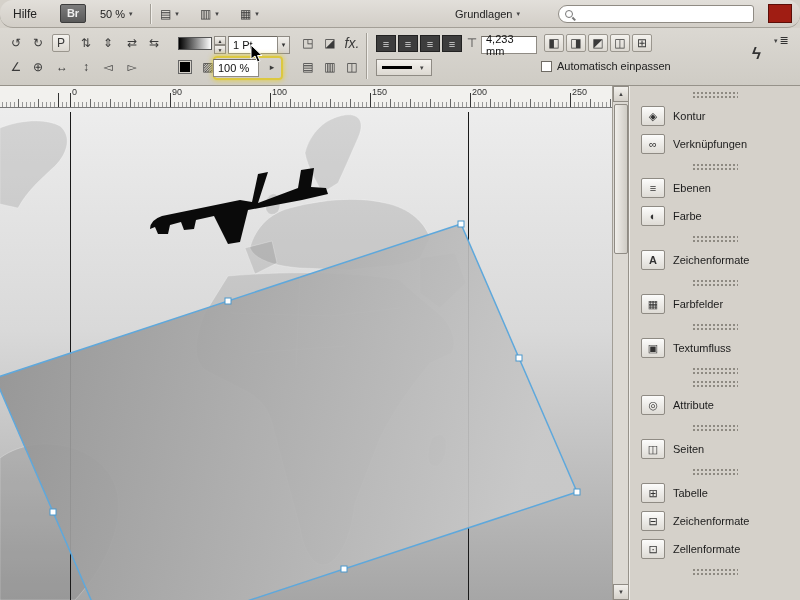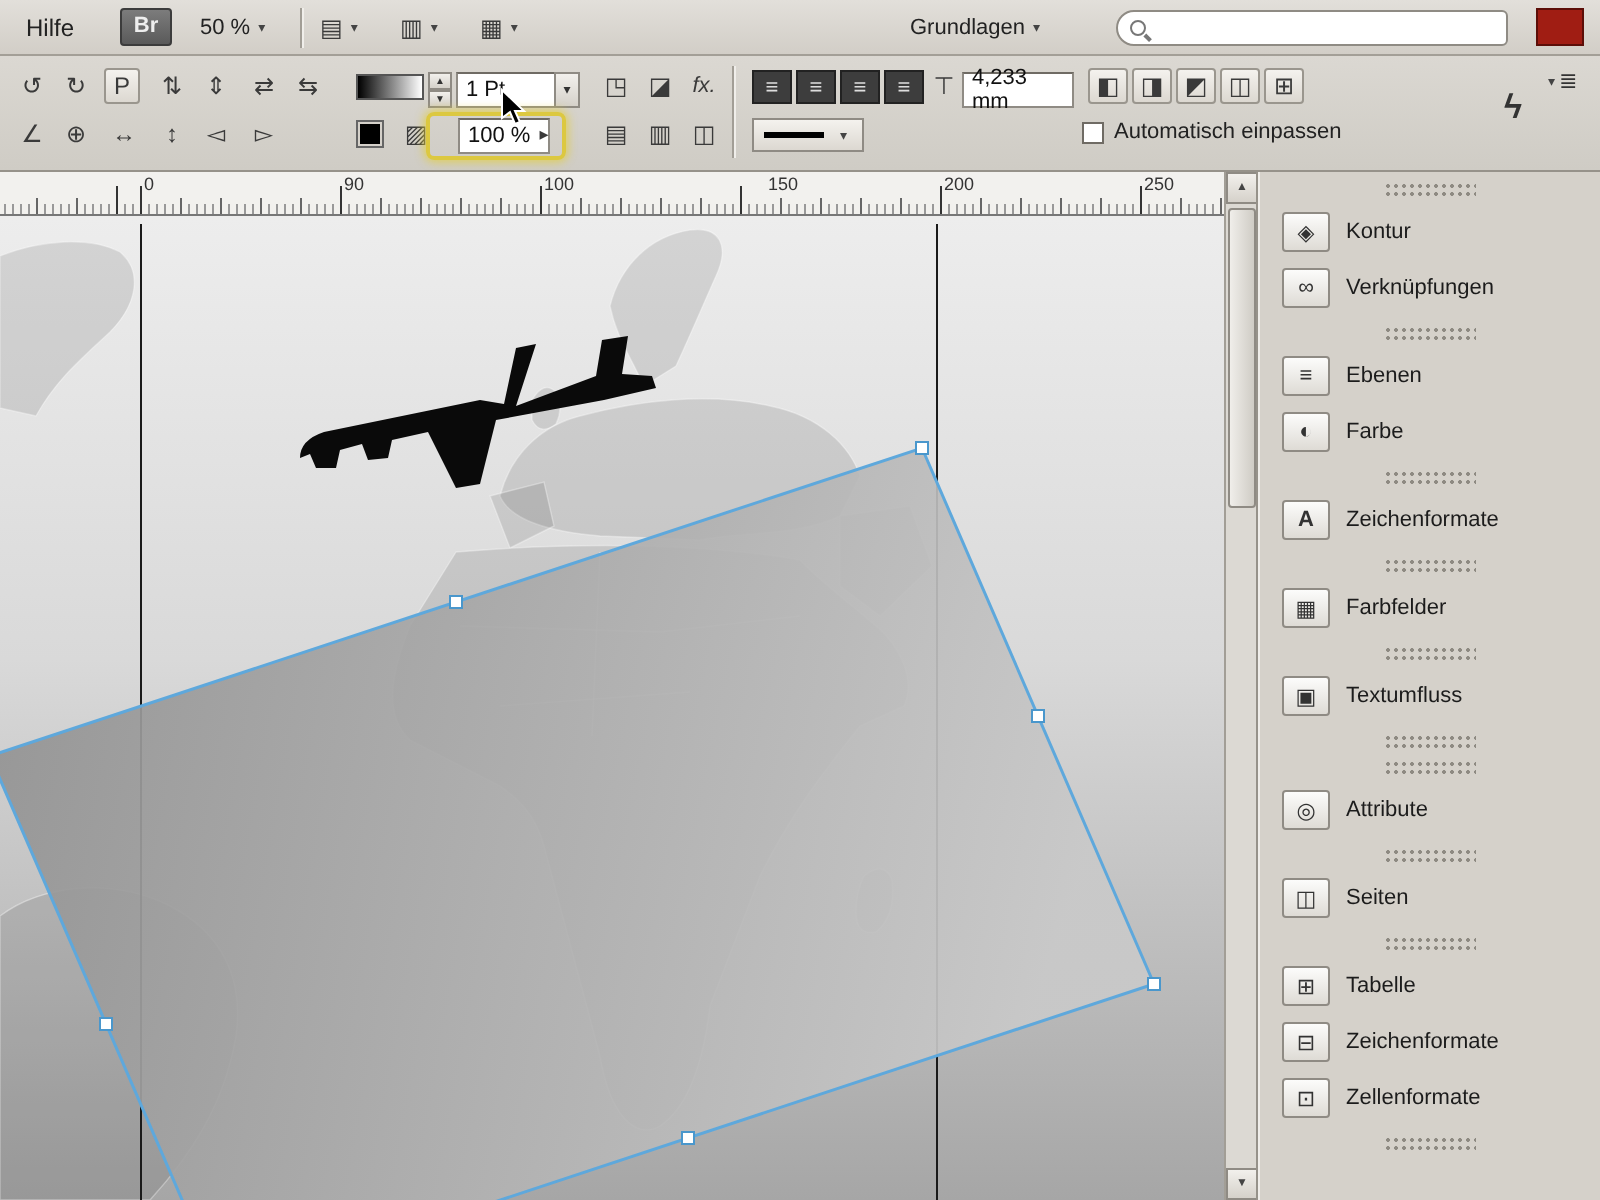--- a/index.html
+++ b/index.html
@@ -1,21 +1,21 @@
 <!DOCTYPE html>
 <html><head>
 <meta charset="utf-8">
 <style>
   * { margin:0; padding:0; box-sizing:border-box; }
   html,body { width:800px; height:600px; overflow:hidden;
     font-family:"Liberation Sans", sans-serif; background:#d5d1ca; }
 
   
   #menubar { position:absolute; left:0; top:0; width:800px; height:28px;
-    background:linear-gradient(#e2dfda,#d2cec7); border-bottom:1px solid #a39f97; }
+    background:linear-gradient(#e2dfda,#d2cec7); border-bottom:1px solid #a39f97;border-radius:13px; }
   .menu-item { position:absolute; top:0; height:28px; line-height:28px; font-size:12px; color:#222; }
   #br-btn { position:absolute; left:60px; top:4px; width:26px; height:19px;
     background:linear-gradient(#7c7c7c,#5a5a5a); border:1px solid #3c3c3c; color:#eee;
     font-size:11px; font-weight:bold; text-align:center; line-height:17px; border-radius:2px; }
   .dropdown { position:absolute; top:5px; height:18px; display:flex; align-items:center; gap:4px;
     font-size:11px; color:#222; }
   .caret { font-size:7px; color:#444; }
   .tool-glyph { font-size:12px; color:#3a3a3a; }
   #searchbox { position:absolute; left:558px; top:5px; width:196px; height:18px; background:#fff;
     border:1px solid #8f8b84; border-radius:9px 3px 3px 9px; display:flex; align-items:center; }
@@ -150,21 +150,21 @@
     <div>▼</div>
   </div>
   <div class="tfield" style="left:228px;top:8px;width:50px;">
     <span>1 Pt</span>
   </div>
   <div class="ccaret" style="left:277px;top:8px;">
     <span>▾</span>
   </div>
   <div class="tbtn" style="left:298px;top:6px;">◳</div>
   <div class="tbtn" style="left:320px;top:6px;">◪</div>
-  <div class="tbtn" style="left:342px;top:6px;font-size:11px;font-style:italic;">fx.</div>
+  <div class="tbtn" style="left:342px;top:6px;font-size:14px;font-style:italic;">fx.</div>
   <div class="vsep" style="left:366px;top:5px;height:46px;"></div>
   <div class="dark-icon" style="left:376px;top:7px;">≡</div>
   <div class="dark-icon" style="left:398px;top:7px;">≡</div>
   <div class="dark-icon" style="left:420px;top:7px;">≡</div>
   <div class="dark-icon" style="left:442px;top:7px;">≡</div>
   <div class="tbtn" style="left:464px;top:6px;width:16px;">⊤</div>
   <div class="tfield" style="left:481px;top:8px;width:56px;">
     <span>4,233 mm</span>
   </div>
   <div class="tbtn boxed" style="left:544px;top:6px;">◧</div>
@@ -180,42 +180,42 @@
 
   <div class="tbtn" style="left:6px;top:30px;">∠</div>
   <div class="tbtn" style="left:28px;top:30px;">⊕</div>
   <div class="tbtn" style="left:52px;top:30px;">↔</div>
   <div class="tbtn" style="left:76px;top:30px;">↕</div>
   <div class="tbtn" style="left:98px;top:30px;">◅</div>
   <div class="tbtn" style="left:122px;top:30px;">▻</div>
   <div id="fill-swatch"></div>
   <div class="tbtn" style="left:198px;top:30px;">▨</div>
   <div id="opacity-hilite"></div>
-  <div class="tfield" style="left:229px;top:31px;width:46px;">
+  <div class="tfield" style="left:213px;top:31px;width:46px;">
     <span>100 %</span>
   </div>
   <div class="tbtn" style="left:266px;top:30px;width:12px;font-size:9px;">▸</div>
   <div class="tbtn" style="left:298px;top:30px;">▤</div>
   <div class="tbtn" style="left:320px;top:30px;">▥</div>
   <div class="tbtn" style="left:342px;top:30px;">◫</div>
   <div id="stroke-style-combo">
     <span id="stroke-sample"></span>
     <span class="caret" style="margin-left:8px;">▾</span>
   </div>
   <div id="autofit-box"></div>
   <div id="autofit-label">Automatisch einpassen</div>
 </div>
 
 <div id="workspace">
 
   <div id="ruler">
     <div class="rlabel" style="left:72px;">0</div>
     <div class="rlabel" style="left:172px;">90</div>
     <div class="rlabel" style="left:272px;">100</div>
-    <div class="rlabel" style="left:384px;">150</div>
+    <div class="rlabel" style="left:372px;">150</div>
     <div class="rlabel" style="left:472px;">200</div>
     <div class="rlabel" style="left:572px;">250</div>
   </div>
 
   <div id="canvas">
     <svg width="612" height="492" viewBox="0 0 612 492">
       <defs>
         <linearGradient id="fg" x1="0" y1="0" x2="1" y2="0.25">
           <stop offset="0" stop-color="#8e8e8e"></stop>
           <stop offset="1" stop-color="#c9c9c9"></stop>

